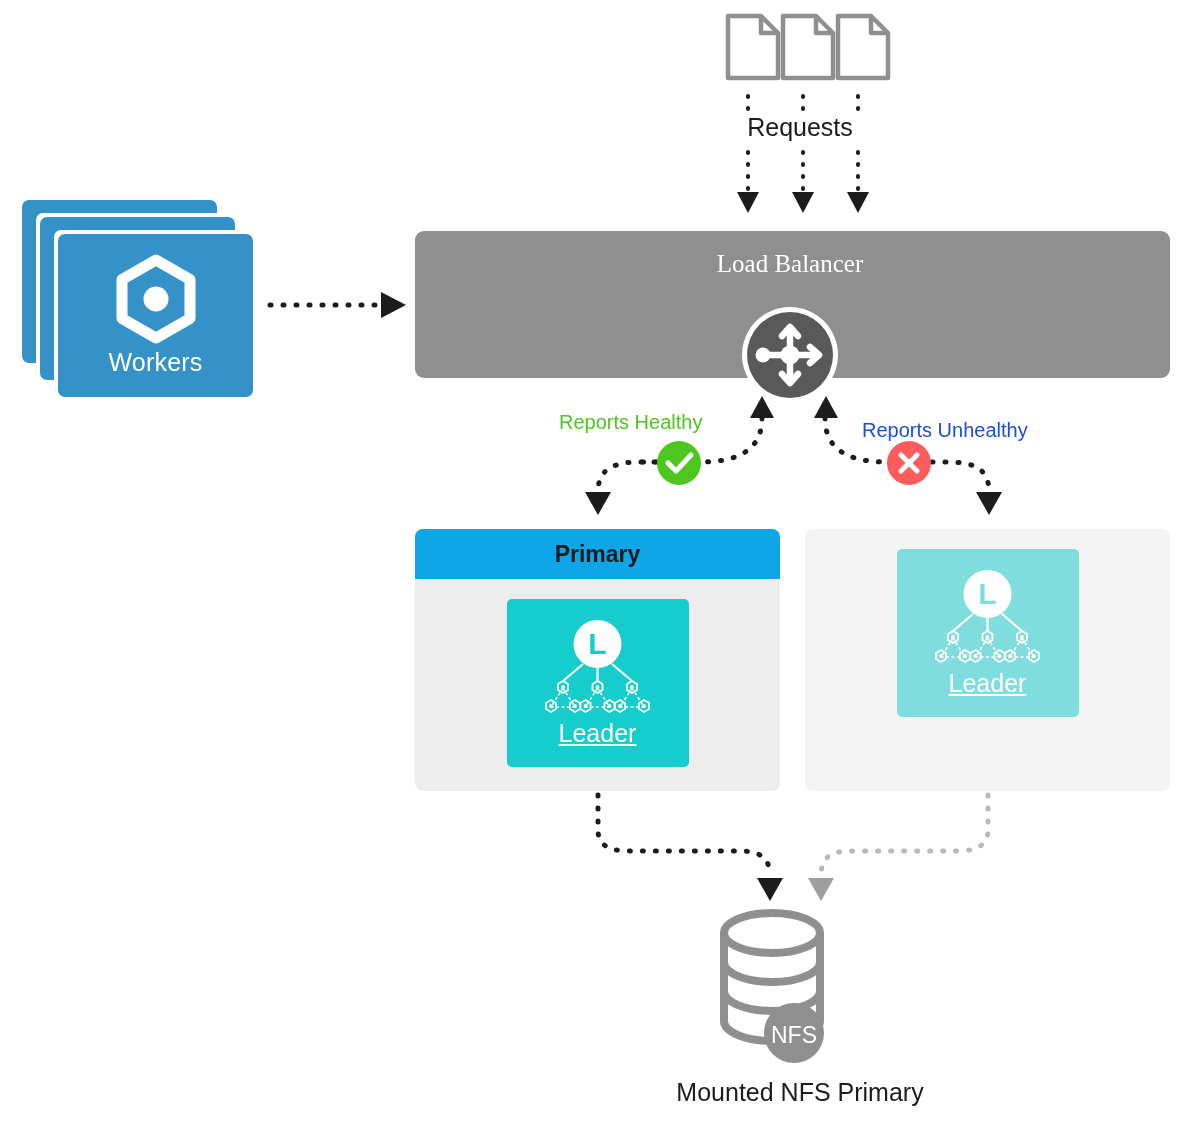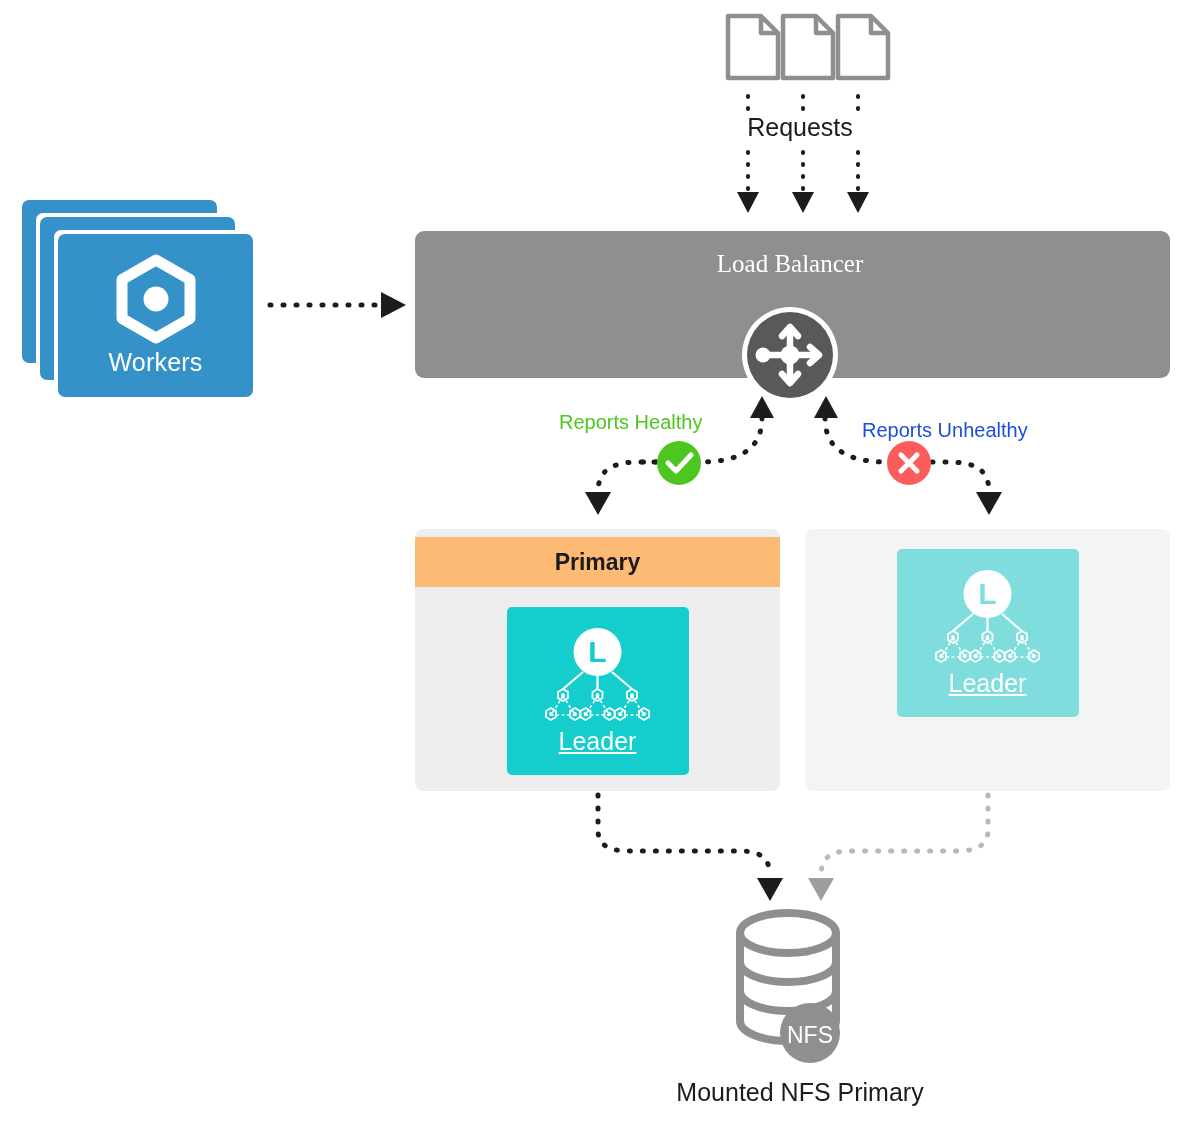--- a/index.html
+++ b/index.html
@@ -102,21 +102,21 @@
   #panel-primary { left: 415px; background: #ededed; }
   #panel-standby { left: 805px; background: #f4f4f4; }
   .panel-header {
     height: 50px;
     display: flex;
     align-items: center;
     justify-content: center;
     font-size: 23px;
     font-weight: bold;
   }
-  #panel-primary .panel-header { background: #fdba74; color: #1b1b1b; margin-top: 8px; }
+  #panel-primary .panel-header { background: #0ea5e9; color: #1b1b1b; }
   #panel-standby .panel-header { background: #e7e7e7; color: #9a9a9a; }
   .panel-body {
     height: 212px;
     display: flex;
     align-items: center;
     justify-content: center;
   }
   .leader-box {
     width: 182px;
     height: 168px;
@@ -130,21 +130,21 @@
   #panel-primary .leader-box { background: #15cdcd; }
   #panel-standby .leader-box { background: #7fdedd; }
   .leader-label {
     color: #ffffff;
     font-size: 25px;
     margin-top: 4px;
     text-decoration: underline;
   }
 
   
-  #nfs-group { left: 720px; top: 900px; width: 160px; height: 165px; }
+  #nfs-group { left: 704px; top: 900px; width: 160px; height: 165px; }
   #nfs-caption {
     position: absolute;
     left: 600px; top: 1078px;
     width: 400px;
     text-align: center;
     font-size: 25px;
     color: #1c1c1c;
   }
 
   

